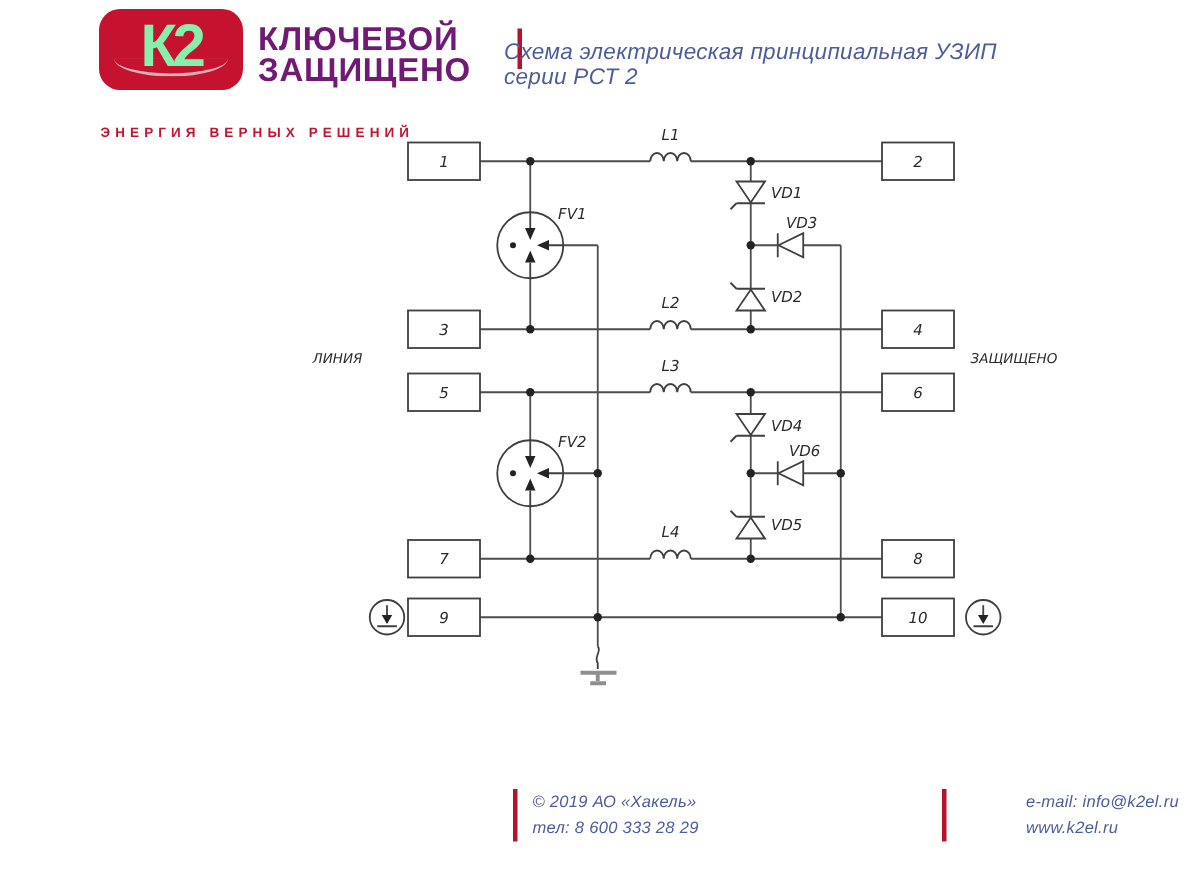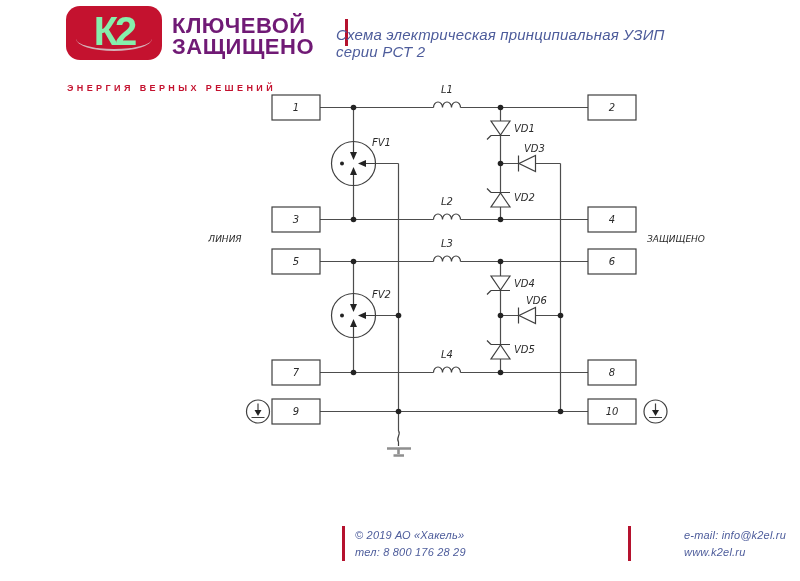--- a/index.html
+++ b/index.html
@@ -206,21 +206,21 @@
 
     <g>
       <path class="symline" d="M398.5 431 c3 3 -3 7 0 11 v4"></path>
       <path class="gnd" d="M387 448.5 H411 M398.5 448.5 V454 M393.5 455.5 H404"></path>
     </g>
   </svg>
 
   <div class="vbar foot-bar-center"></div>
   <div class="foot-block foot-center">
     <div>© 2019 АО «Хакель»</div>
-    <div>тел: 8 800 176 28 29</div>
+    <div>тел: 8 600 333 28 29</div>
   </div>
 
   <div class="vbar foot-bar-right"></div>
   <div class="foot-block foot-right">
     <div>e-mail: info@k2el.ru</div>
     <div>www.k2el.ru</div>
   </div>
 
 </div>
 

